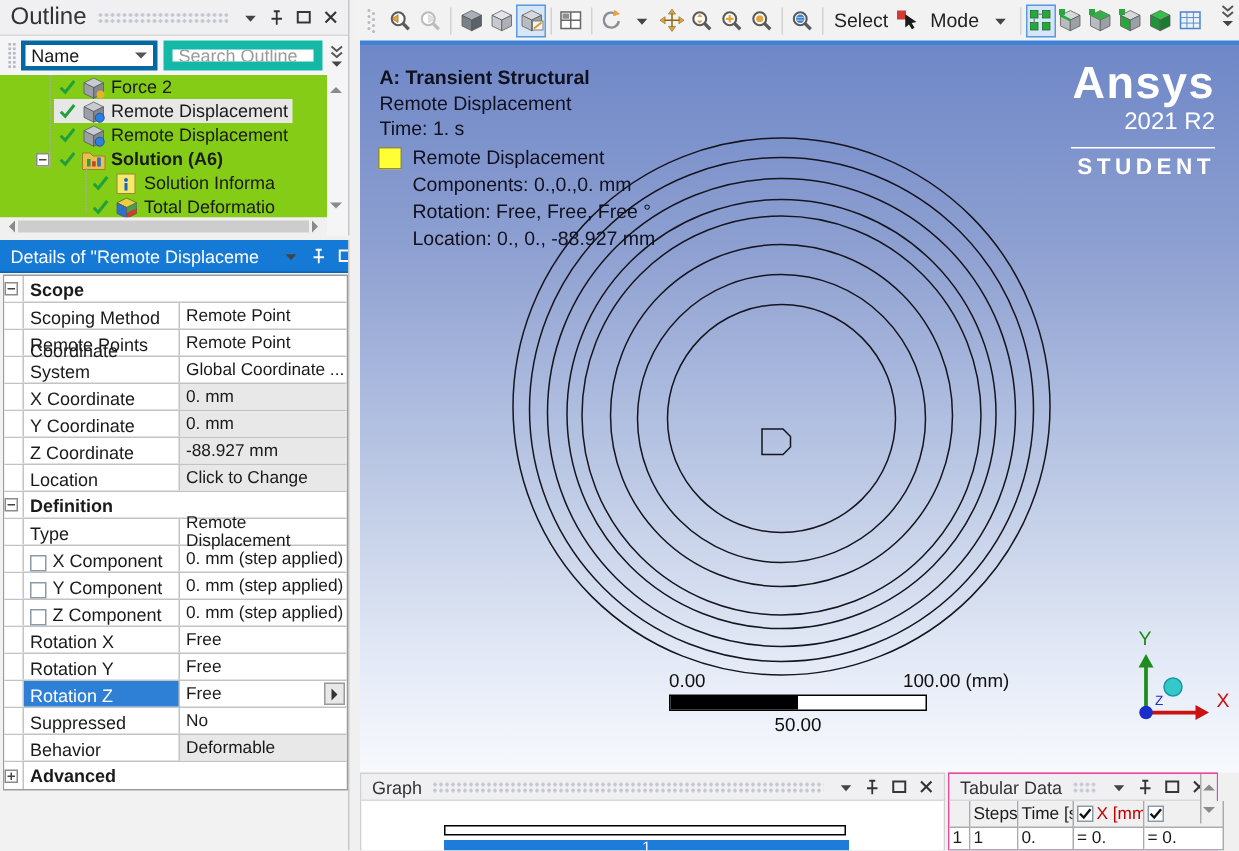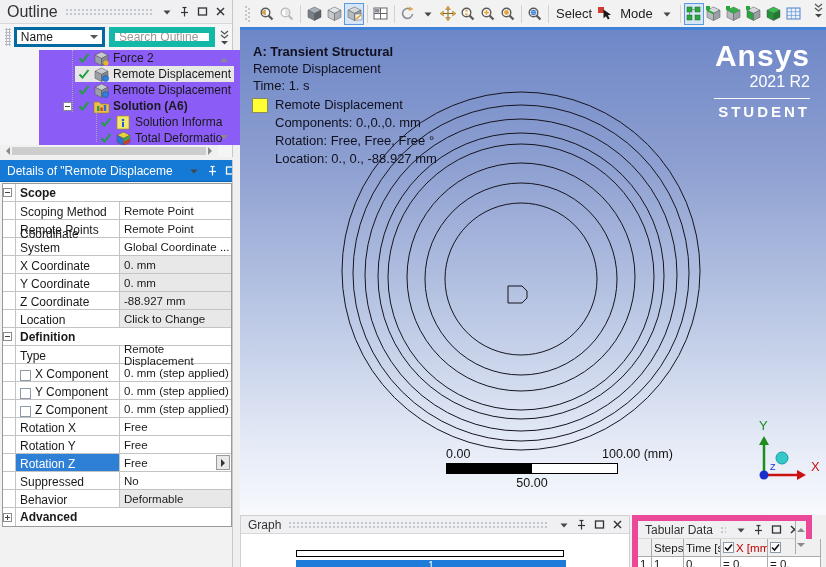--- a/index.html
+++ b/index.html
@@ -25,21 +25,21 @@
   #outline-tb { height:26px; display:flex; align-items:center; padding:0 2px; background:#f5f5f7; }
   .drag-dots { width:6px; height:18px; margin:0 3px;
        background-image:radial-gradient(#b5b9c2 1px, transparent 1.2px); background-size:3px 3px; }
   #name-combo { width:94px; height:20px; background:#fff; border:3px solid #0369a1;
        display:flex; align-items:center; padding:0 4px; justify-content:space-between; }
   #search-box { width:106px; height:20px; margin-left:4px; border:6px solid #14b8a6;
        font-family:"Liberation Sans",sans-serif; font-size:12px; padding:0 4px; color:#333; }
   #search-box::placeholder { color:#9a9a9a; }
   .chevstack { display:flex; flex-direction:column; align-items:center; margin-left:4px; }
 
-  #tree { position:absolute; left:0; top:50px; width:218px; height:95px; overflow:hidden; background:#8b5cf6;margin-left:39px;}
+  #tree { position:absolute; left:0; top:50px; width:218px; height:95px; overflow:hidden; background:#84cc16;}
   .trow { height:16px; display:flex; align-items:center; white-space:nowrap; }
   .trow .wrap { display:flex; align-items:center; gap:3px; padding:0 3px; height:16px; }
   .trow.sel .wrap { background:#e7e7e7; }
   .trow .lbl { font-size:12px; }
   .trow .lbl.b { font-weight:bold; }
   .expbox { width:9px; height:9px; border:1px solid #8c8c8c; background:#fff; position:relative; margin-right:3px;}
   .expbox::before { content:""; position:absolute; left:1px; right:1px; top:3px; height:1px; background:#444; }
   .expbox.plus::after { content:""; position:absolute; top:1px; bottom:1px; left:3px; width:1px; background:#444; }
   .dotv { position:absolute; border-left:1px dotted #a9a9a9; width:0; }
   #tree-vscroll { position:absolute; right:0; top:50px; width:15px; height:95px; }
@@ -96,21 +96,21 @@
   #ruler .midl { text-align:center; margin-top:2px; }
   #triad { position:absolute; left:500px; top:378px; }
 
   
   #graph-panel { position:absolute; left:240px; top:515px; width:390px; height:52px; background:#fff; border:1px solid #d0d0d0;}
   #graph-hdr, #tab-hdr { height:18px; font-size:12px; }
   #graph-body { position:relative; height:33px; background:#fff; overflow:hidden;}
   #time-track { position:absolute; left:55px; top:16px; width:268px; height:7px; background:#fff; border:1px solid #000;}
   #time-bar { position:absolute; left:55px; top:26px; width:270px; height:12px; background:#1f7bd9; color:#fff;
        font-size:10px; text-align:center; line-height:11px;}
-  #tabular-panel { position:absolute; left:632px; top:515px; width:180px; height:52px; background:#c4b5fd; border:6px solid #ec4899;}
+  #tabular-panel { position:absolute; left:632px; top:515px; width:180px; height:52px; background:#c4b5fd; border:1px solid #ec4899;}
   #tab-grid { position:relative; font-size:11.5px; }
   .tcell { border-right:1px solid #ababab; border-bottom:1px solid #ababab; display:inline-flex; align-items:center;
        padding:0 2px; height:18px; vertical-align:top; overflow:hidden; white-space:nowrap; background:#f0f0f0;}
   .tcell.datac { background:#fff; height:15px; }
   #tab-vscroll { position:absolute; right:0; top:0; width:11px; height:33px; background:#f0f0f0; border-left:1px solid #ababab;
        display:flex; flex-direction:column; align-items:center; justify-content:space-between; padding:3px 0;}
 </style>
 </head>
 <body>
 

